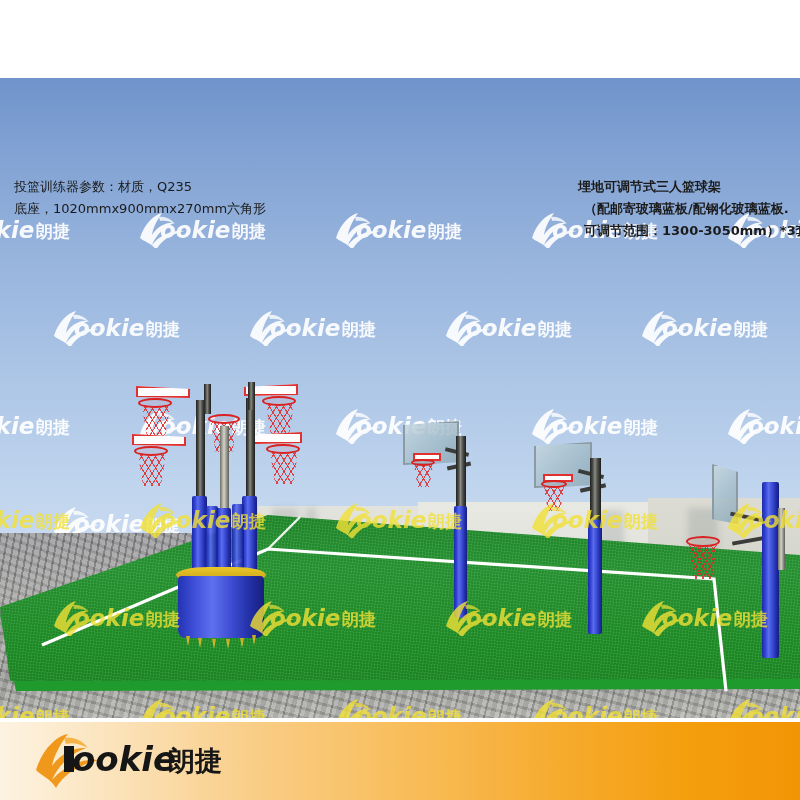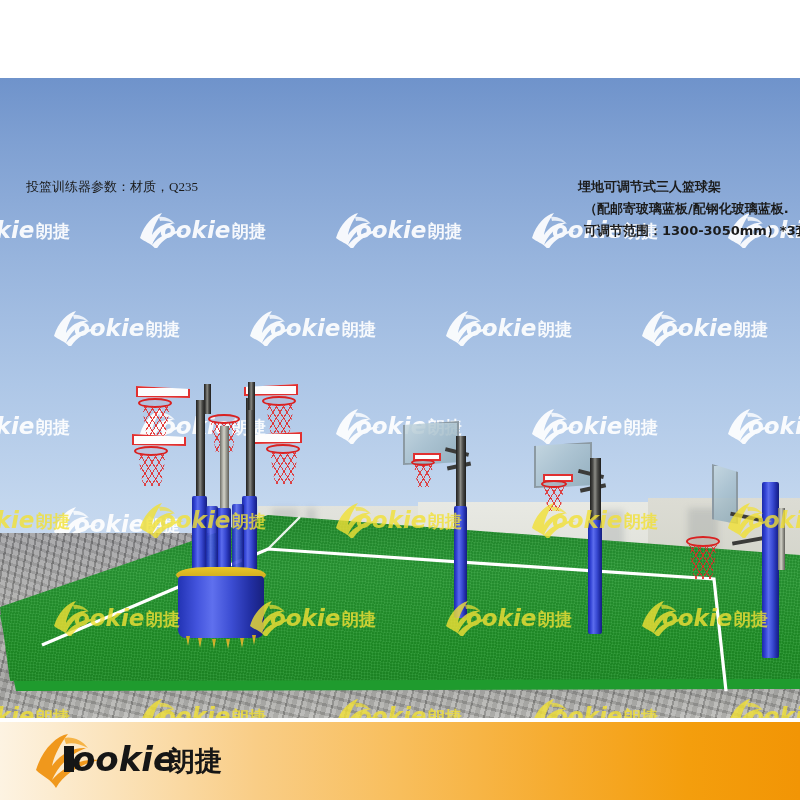--- a/index.html
+++ b/index.html
@@ -151,21 +151,21 @@
     background: linear-gradient(to bottom, #c9a820, #e0c23c);
     clip-path: polygon(0 0, 100% 0, 50% 100%);
   }
 
   
   .info-text {
     position: absolute; color: #1b1b1b;
     font-family: "DejaVu Sans", "Liberation Sans", sans-serif;
     font-size: 13px; line-height: 22px; white-space: nowrap;
   }
-  #info-left  { left: 26px; top: 98px; font-family: Liberation Serif, serif; }
+  #info-left  { left: 14px; top: 98px; }
   #info-right { left: 578px; top: 98px; font-weight: bold; }
   #info-right .line { display: block; }
   #info-right .line-indent { padding-left: 6px; }
 
   
   #footer {
     position: absolute; left: 0; top: 722px; width: 800px; height: 78px;
     background: linear-gradient(to right, #fdf3e2 0%, #fbe3bb 14%, #f9cd86 32%, #f8be5c 50%, #f6ab2e 70%, #f49e0d 86%, #f29505 100%);
   }
   #footer-logo { position: absolute; left: 30px; top: 726px; width: 220px; height: 64px; }
@@ -571,20 +571,21 @@
             <path d="M4 30 C8 16,18 7,26 5 C21 12,17 20,16 27 C21 19,30 14,38 15 C28 19,20 27,16 37 C24 27,36 22,48 23 C35 26,25 33,20 42 C17 36,9 34,4 30 Z" fill="#f2e135"></path>
             <path d="M23 9 C29 8,35 11,39 16 C34 13,28 12,24 13 Z" fill="#f2e135" opacity="0.85"></path>
             <text x="24" y="30" font-family="DejaVu Sans, Liberation Sans, sans-serif" font-size="23" font-weight="bold" font-style="italic" fill="#f2e135">ookie</text>
             <text x="96" y="29" font-family="DejaVu Sans, Liberation Sans, sans-serif" font-size="17" font-weight="bold" fill="#f2e135">朗捷</text>
           </svg>
         </div>
       </div>
 
     <div class="info-text" id="info-left">
         <div class="line">投篮训练器参数：材质，Q235</div>
+        <div class="line">底座，1020mmx900mmx270mm六角形</div>
       </div>
     <div class="info-text" id="info-right">
         <div class="line">埋地可调节式三人篮球架</div>
         <div class="line line-indent">（配邮寄玻璃蓝板/配钢化玻璃蓝板.</div>
         <div class="line line-indent">可调节范围：1300-3050mm）*3套</div>
       </div>
 
   </div>
 
   <div id="footer"></div>

